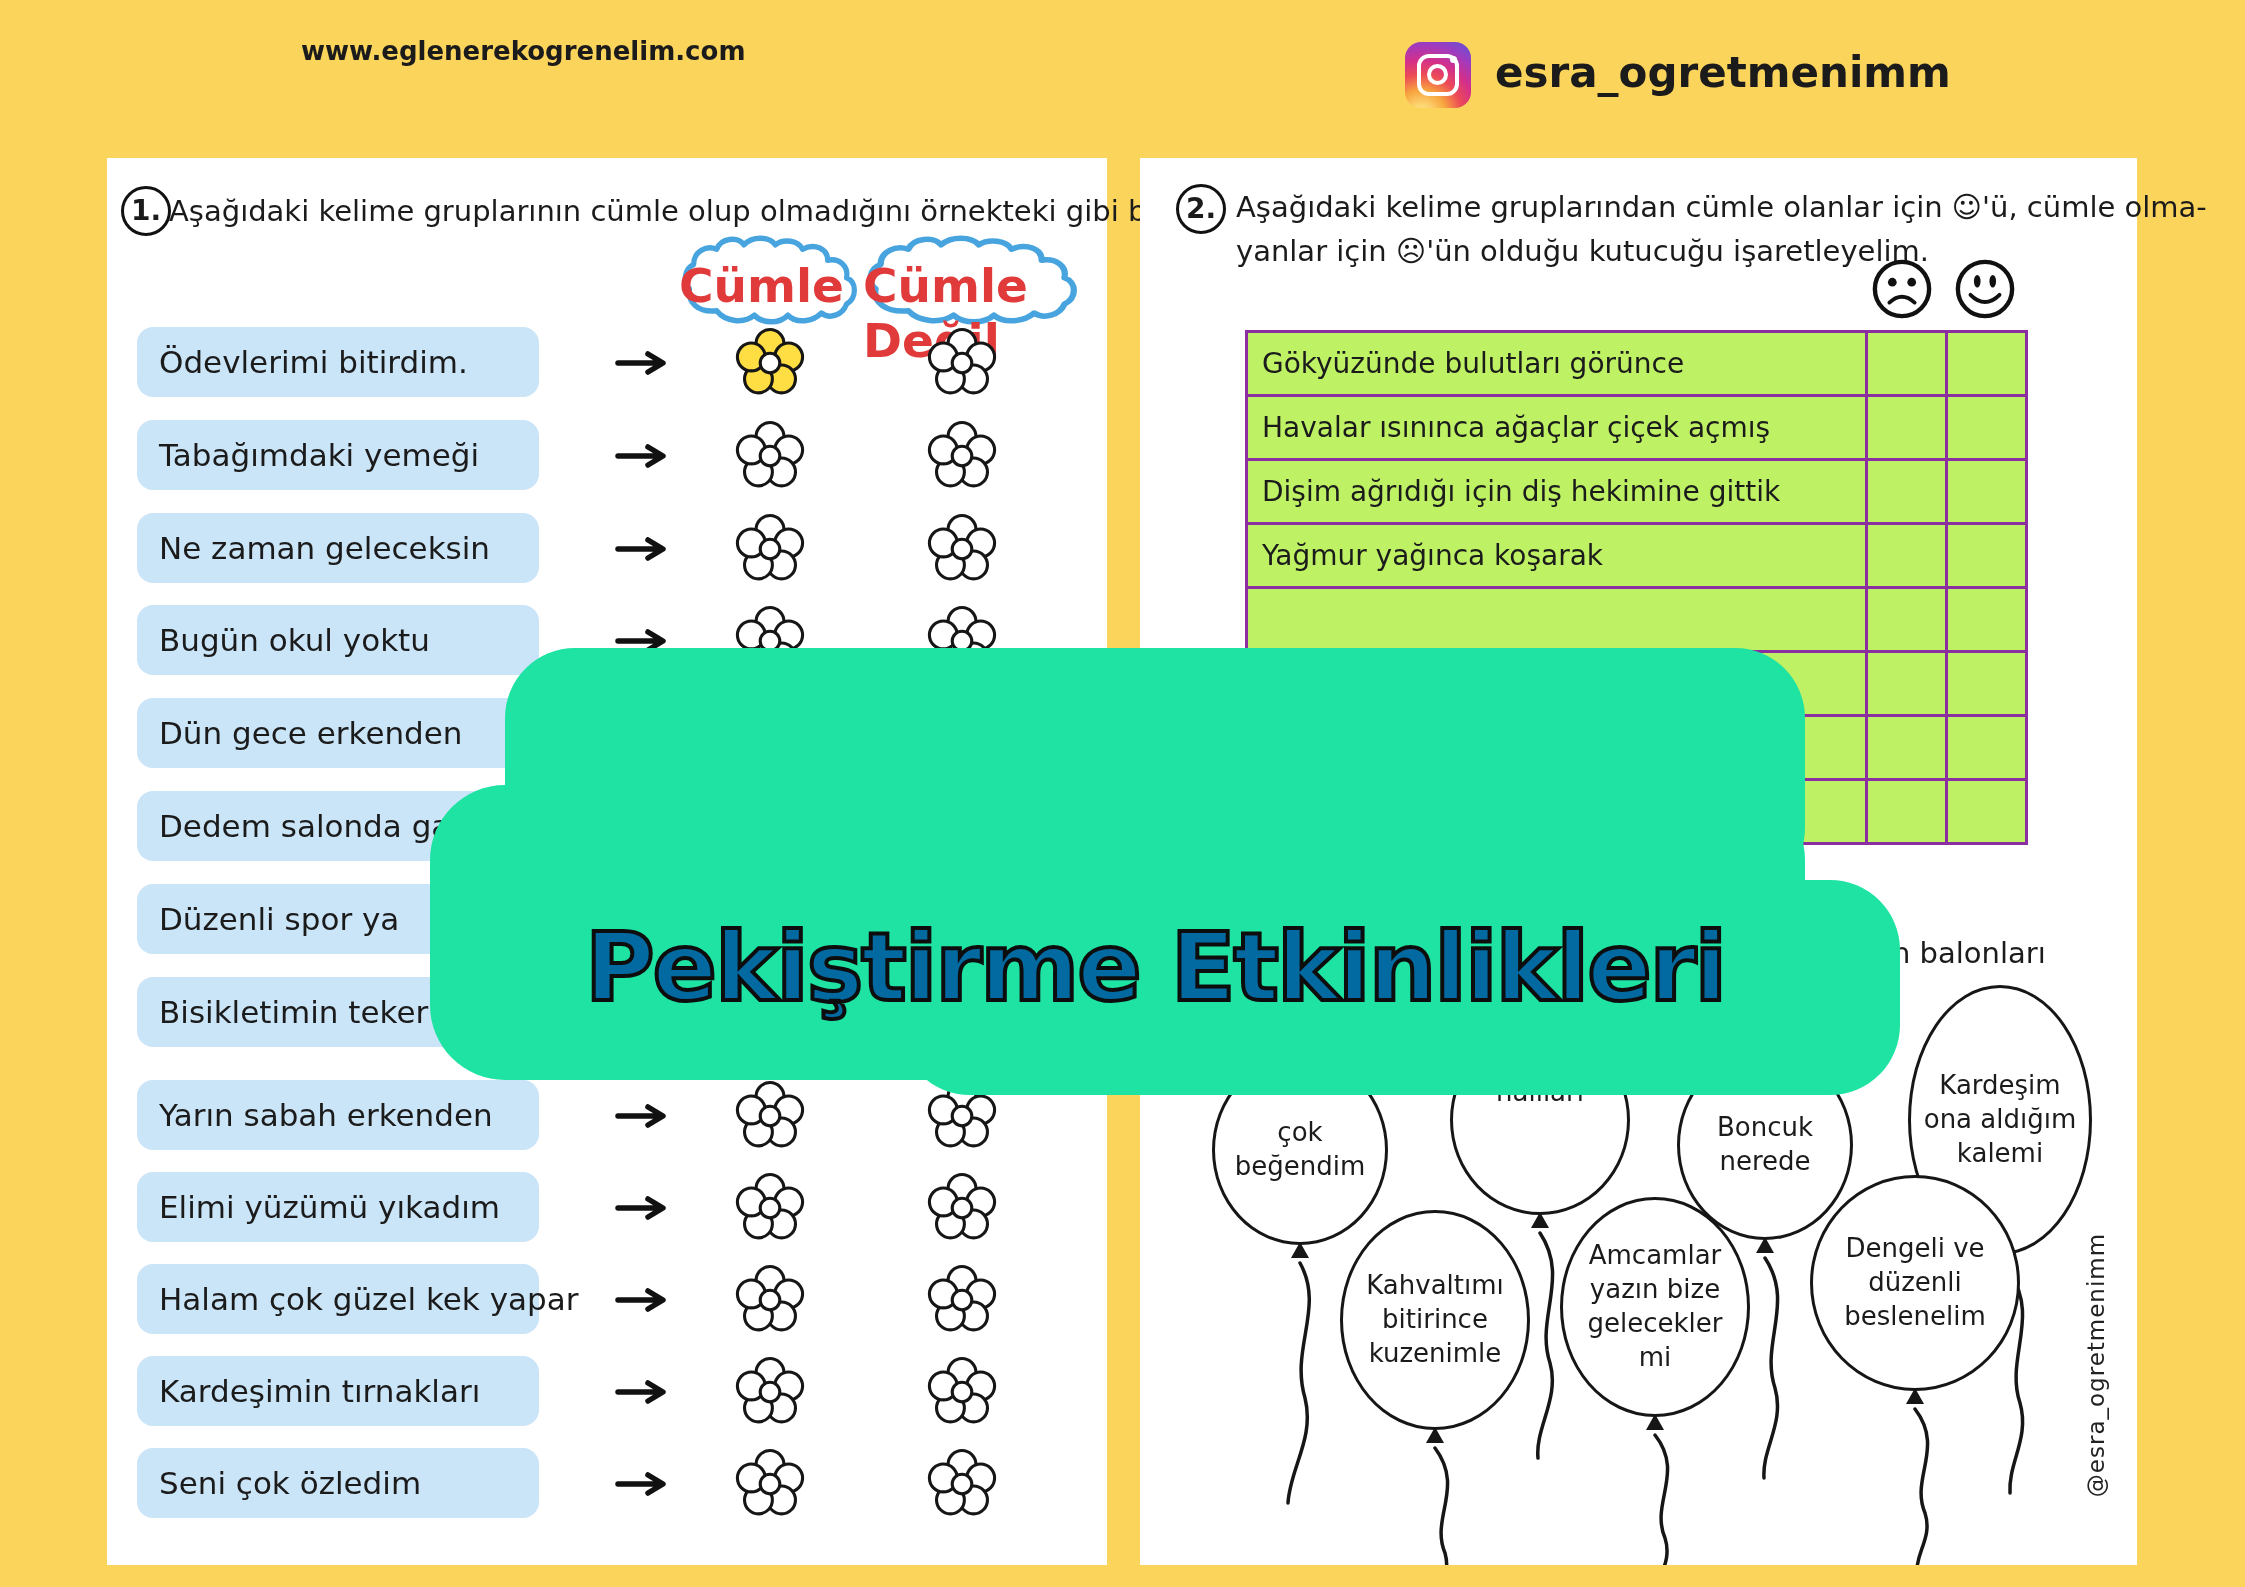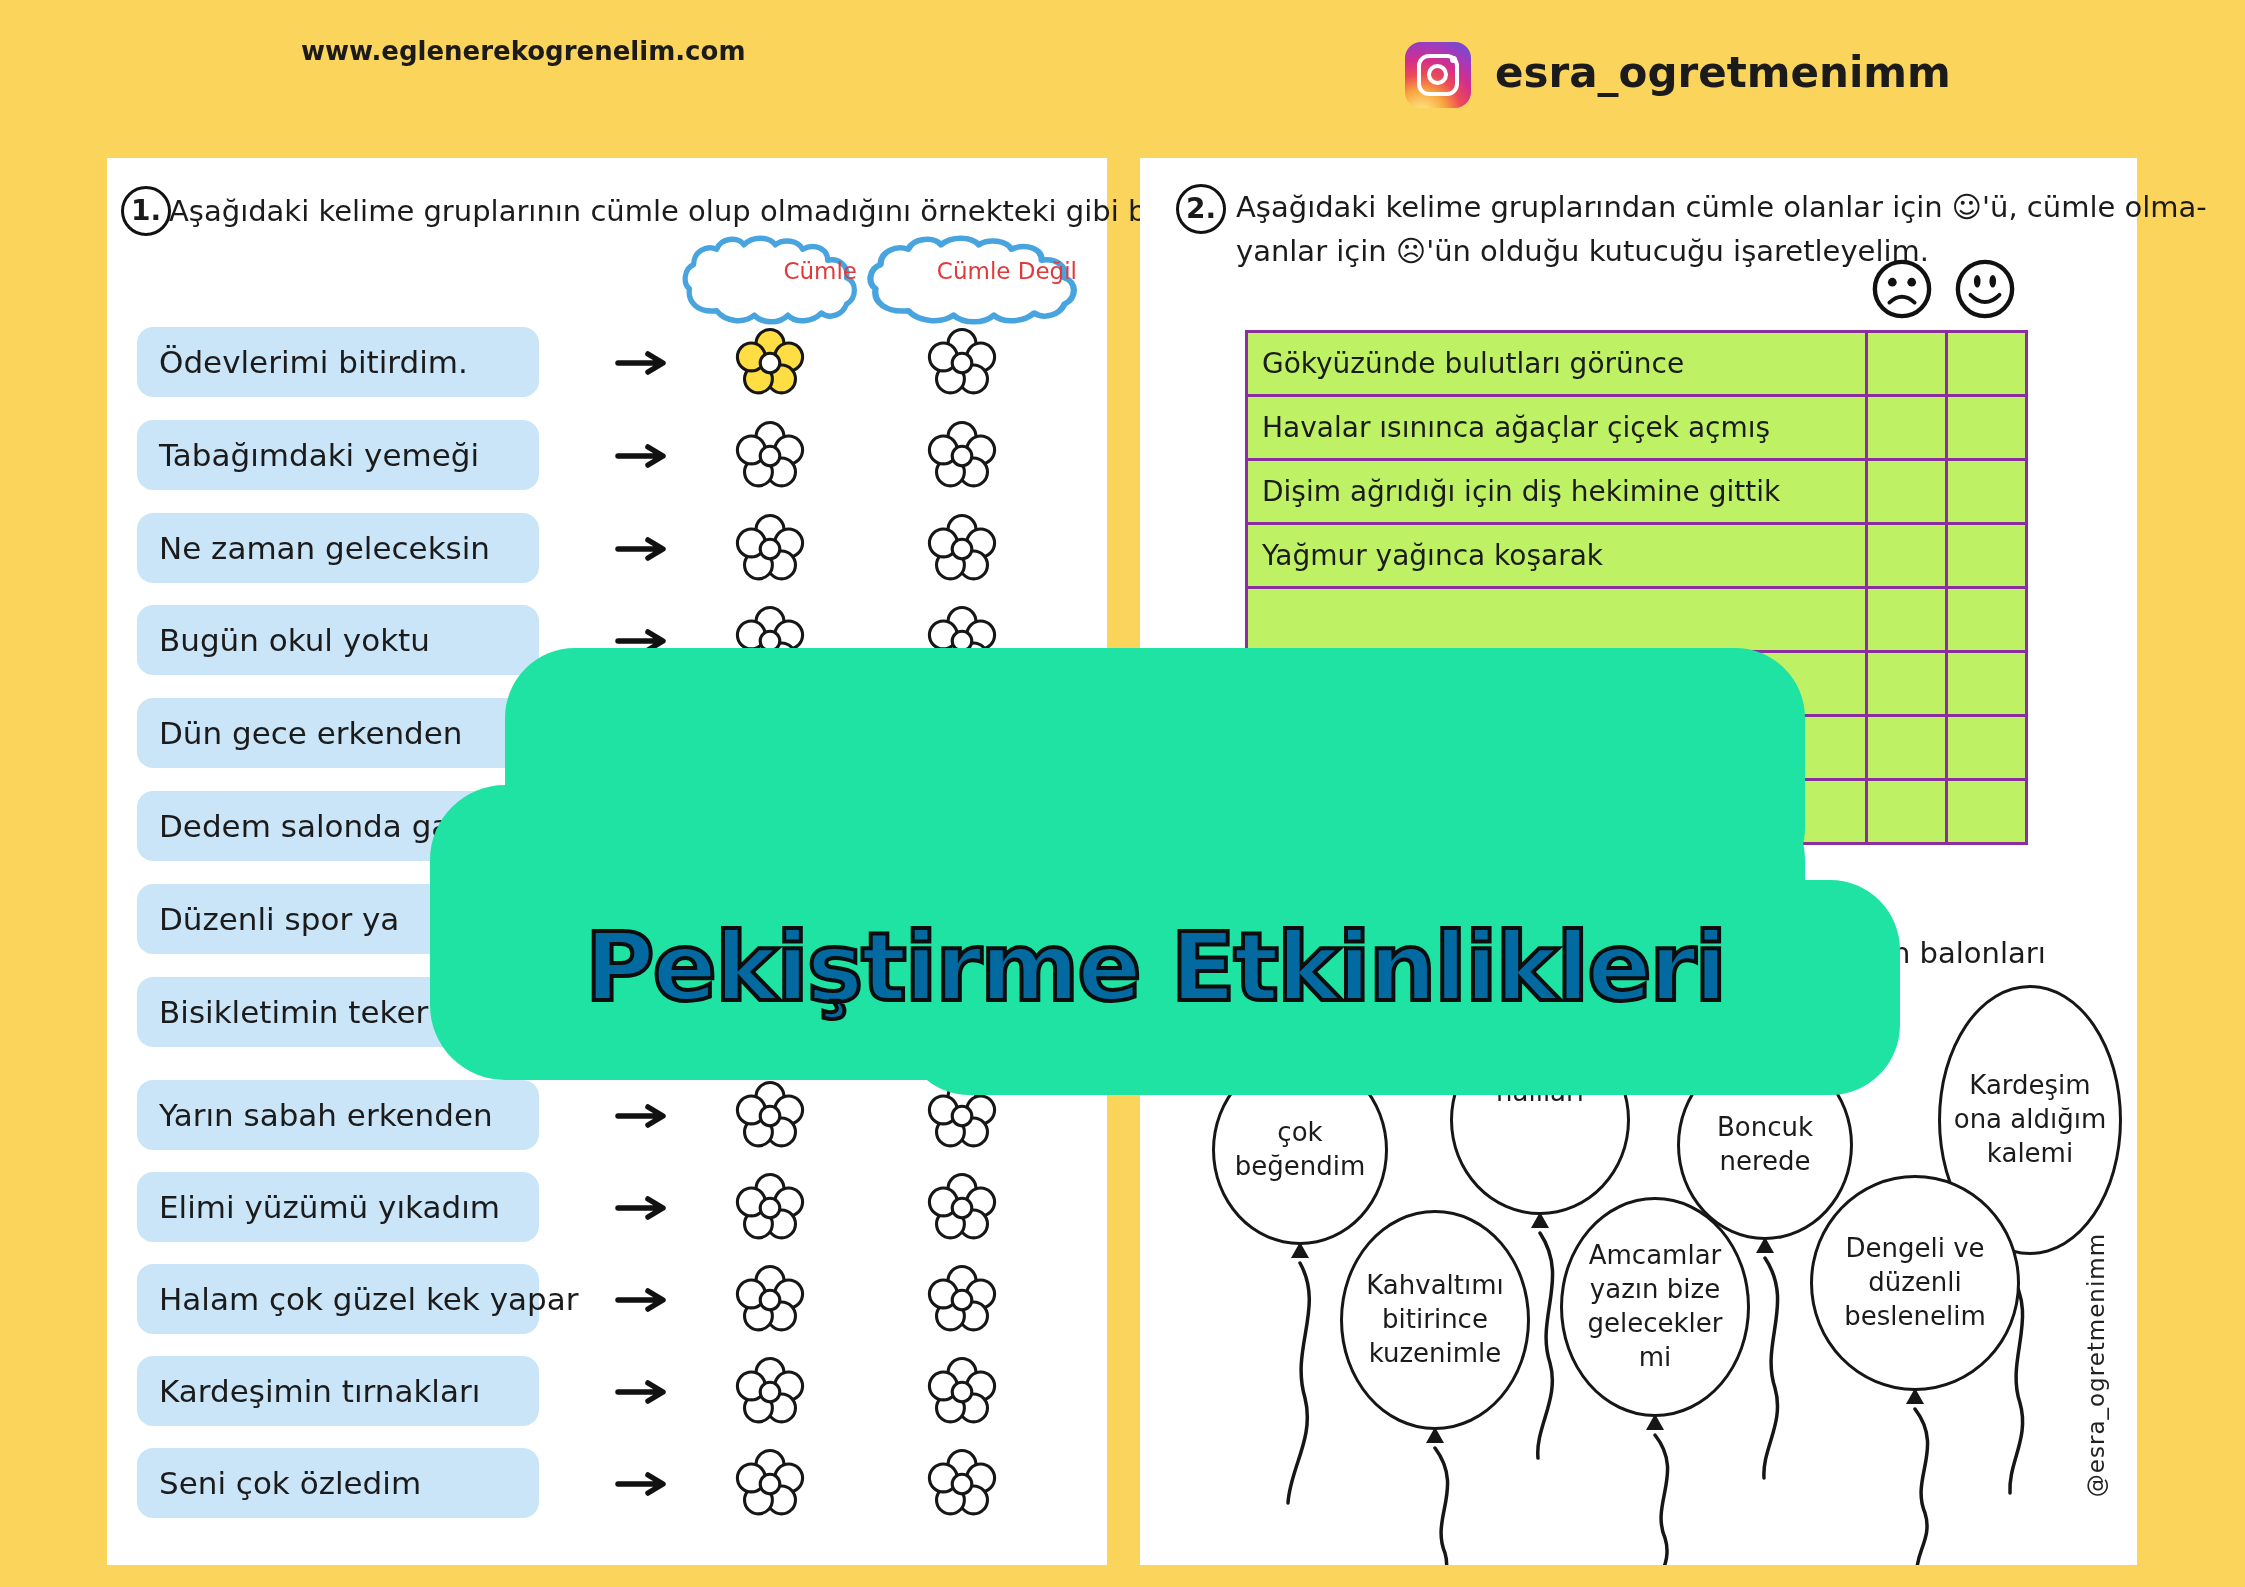--- a/index.html
+++ b/index.html
@@ -17,22 +17,22 @@
   .page{position:absolute;top:158px;height:1407px;background:#ffffff;z-index:1;}
   .page-left{left:107px;width:1000px;}
   .page-right{left:1140px;width:997px;}
   
   .numcircle{position:absolute;width:44px;height:44px;border:3.5px solid #111;border-radius:50%;
              font-size:28px;font-weight:bold;text-align:center;line-height:44px;background:#fff;}
   .instr-text{position:absolute;font-size:29px;white-space:nowrap;}
   
   .cloud{position:absolute;top:78px;height:88px;}
   .cloud svg{position:absolute;left:0;top:0;width:100%;height:100%;overflow:visible;}
-  .cloud-label{position:absolute;left:0;right:0;top:22px;text-align:right;color:#E03A3A;
-               font-size:23px;font-weight:normal;}
+  .cloud-label{position:absolute;left:0;right:0;top:22px;text-align:left;color:#E03A3A;
+               font-size:47px;font-weight:bold;}
   
   .row{position:absolute;left:0;width:100%;height:70px;padding-left:36px;}
   .wbox{position:absolute;left:30px;top:0;width:402px;height:70px;background:#CBE5F8;border-radius:16px;}
   .wbox span{position:absolute;left:22px;top:0;line-height:70px;font-size:31px;white-space:nowrap;}
   .arrow{position:absolute;left:505px;top:24px;width:60px;height:24px;}
   .flower{position:absolute;top:2px;width:66px;height:66px;overflow:visible;}
   .fl-cumle{left:630px;} .fl-degil{left:822px;}
   
   .sent-table{position:absolute;left:105px;top:172px;width:780px;border-collapse:collapse;table-layout:fixed;}
   .sent-table td{border:3px solid #8B2FA0;height:61px;font-size:28px;padding:0 0 0 14px;background:#bef264;
@@ -383,21 +383,21 @@
         <path d="M775,1251 C805,1290 770,1320 785,1355 C793,1380 775,1395 777,1415"></path>
       </g>
     </svg>
 
     <div class="balloon" style="left:72px;top:897px;width:176px;height:190px;">çok beğendim</div>
     <div class="knot" style="left:151px;top:1084px;"></div>
     <div class="balloon" style="left:310px;top:867px;width:180px;height:190px;align-items:flex-start;padding-top:48px;">halıları</div>
     <div class="knot" style="left:391px;top:1054px;"></div>
     <div class="balloon" style="left:537px;top:892px;width:176px;height:190px;">Boncuk nerede</div>
     <div class="knot" style="left:616px;top:1079px;"></div>
-    <div class="balloon" style="left:798px;top:827px;width:184px;height:270px;">Kardeşim ona aldığım kalemi</div>
+    <div class="balloon" style="left:768px;top:827px;width:184px;height:270px;">Kardeşim ona aldığım kalemi</div>
     <div class="knot" style="left:861px;top:1094px;"></div>
     <div class="balloon" style="left:200px;top:1052px;width:190px;height:220px;">Kahvaltımı bitirince kuzenimle</div>
     <div class="knot" style="left:286px;top:1269px;"></div>
     <div class="balloon" style="left:420px;top:1039px;width:190px;height:220px;">Amcamlar yazın bize gelecekler mi</div>
     <div class="knot" style="left:506px;top:1256px;"></div>
     <div class="balloon" style="left:670px;top:1017px;width:210px;height:216px;">Dengeli ve düzenli beslenelim</div>
     <div class="knot" style="left:766px;top:1230px;"></div>
 
     <div class="watermark">@esra_ogretmenimm</div>
   </div>

